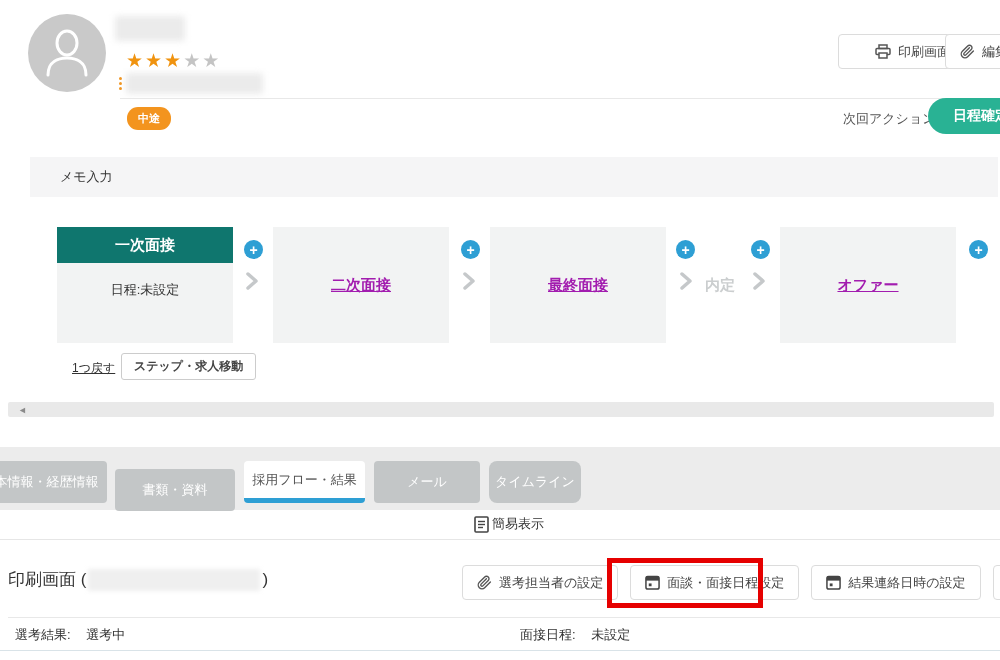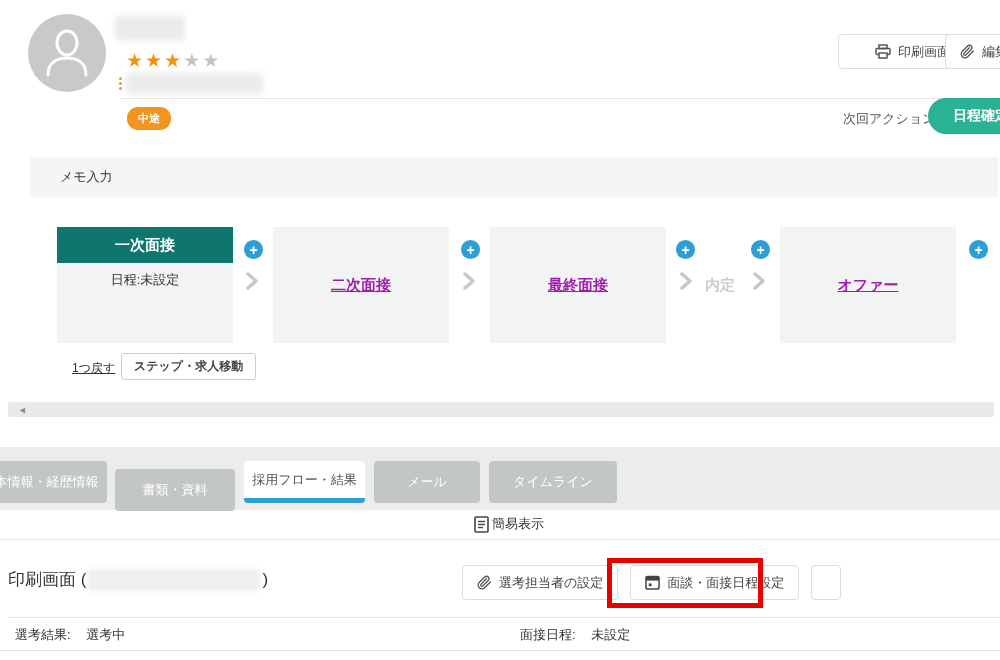--- a/index.html
+++ b/index.html
@@ -40,21 +40,21 @@
 
   
   .memo-bar { left:30px; top:157px; width:968px; height:40px; background:#f5f5f6;
               display:flex; align-items:center; padding-left:30px; font-size:13px;
               color:#333; cursor:text; }
 
   
   .step-card { top:227px; width:176px; height:116px; background:#f2f3f3; }
   .step-head { height:36px; background:#0f766e; color:#fff; font-size:15px; font-weight:bold;
                display:flex; align-items:center; justify-content:center; }
-  .step-detail { font-size:13px; color:#333; text-align:center; padding-top:8px; }
+  .step-detail { font-size:13px; color:#333; text-align:center; padding-top:18px; }
   .step-ghost-label { width:100%; height:100%; display:flex; align-items:center; justify-content:center;
                color:#a21caf; font-size:15px; font-weight:bold;text-decoration:underline; }
   .step-text-only { top:276px; color:#cbcecf; font-size:15px; font-weight:bold; }
   .plus-btn { width:19px; height:19px; border-radius:50%; background:#2E9FD4; color:#fff;
               font-size:14px; font-weight:bold; display:flex; align-items:center;
               justify-content:center; cursor:pointer; line-height:1; }
   .chev { width:14px; height:18px; }
   .back-link { left:72px; top:360px; font-size:12px; color:#333; text-decoration:underline; cursor:pointer; }
   .move-btn { left:121px; top:353px; height:27px; font-size:12px; padding:0 12px; border-radius:3px; border-color:#ccc;font-weight:bold; }
 
@@ -205,21 +205,21 @@
 </div>
 <div class="abs tab" style="left:115px; width:120px;margin-top:8px;">
   <span>書類・資料</span>
 </div>
 <div class="abs tab tab-active" style="left:244px; width:121px;">
   <span>採用フロー・結果</span>
 </div>
 <div class="abs tab" style="left:374px; width:106px;">
   <span>メール</span>
 </div>
-<div class="abs tab" style="left:489px; width:128px;">
+<div class="abs tab" style="left:489px; width:92px;border-radius:8px;">
   <span>タイムライン</span>
 </div>
 
 <div class="abs simple-view">
   <svg width="15" height="17" viewBox="0 0 15 17">
     <rect x="1" y="1" width="13" height="15" rx="1" fill="none" stroke="#444" stroke-width="1.6"></rect>
     <line x1="4" y1="5.5" x2="11" y2="5.5" stroke="#444" stroke-width="1.4"></line>
     <line x1="4" y1="8.5" x2="11" y2="8.5" stroke="#444" stroke-width="1.4"></line>
     <line x1="4" y1="11.5" x2="9" y2="11.5" stroke="#444" stroke-width="1.4"></line>
   </svg>
@@ -243,20 +243,28 @@
   </button>
   <button class="btn">
     <svg width="15" height="15" viewBox="0 0 16 16">
       <rect x="1" y="1.5" width="14" height="13.5" rx="2" fill="none" stroke="#444" stroke-width="1.6"></rect>
       <path d="M1 1.5 h14 v4.5 h-14 z" fill="#444"></path>
       <rect x="4" y="9" width="3" height="3" fill="#444"></rect>
     </svg>
     <span>面談・面接日程設定</span>
   </button>
   <button class="btn">
+    <svg width="15" height="15" viewBox="0 0 16 16">
+      <rect x="1" y="1.5" width="14" height="13.5" rx="2" fill="none" stroke="#444" stroke-width="1.6"></rect>
+      <path d="M1 1.5 h14 v4.5 h-14 z" fill="#444"></path>
+      <rect x="4" y="9" width="3" height="3" fill="#444"></rect>
+    </svg>
+    <span>結果連絡日時の設定</span>
+  </button>
+  <button class="btn">
     
     
   </button>
 </div>
 
 <div class="abs red-box"></div>
 
 <div class="abs row-divider"></div>
 
 <div class="abs result-row" style="left:15px;">

